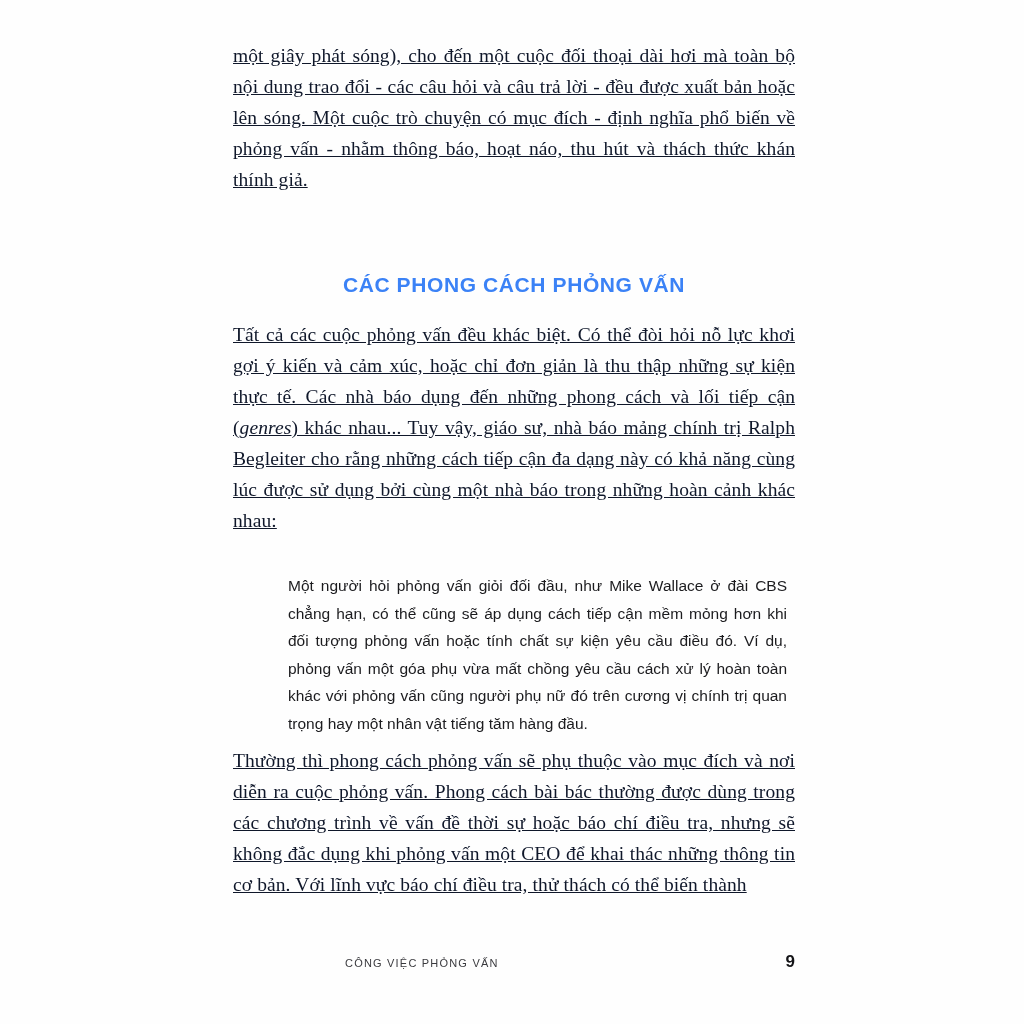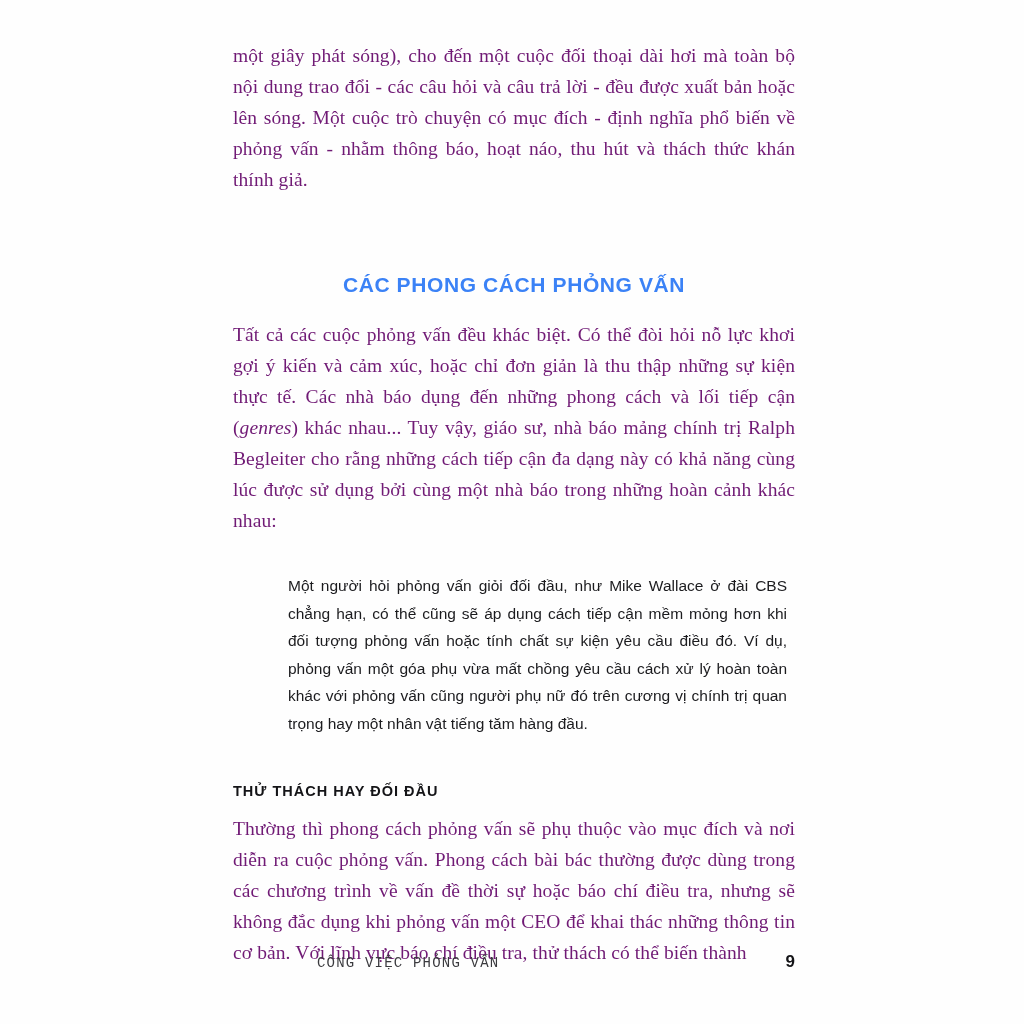--- a/index.html
+++ b/index.html
@@ -28,22 +28,23 @@
     left: 233px;
     top: 40px;
     width: 562px;
   }
   p.body-para {
     font-family: "Liberation Serif", serif;
     font-size: 19.5px;
     line-height: 31px;
     margin: 0;
     text-align: justify;
-    color: #701a75;
+    color: #0f172a;
     letter-spacing: 0.1px;
+    text-decoration: underline;
   }
   .intro-para {
     margin-bottom: 0;
   }
   h2.section-heading {
     font-family: "Liberation Sans", sans-serif;
     font-size: 21px;
     font-weight: bold;
     letter-spacing: 0.6px;
     text-align: center;
@@ -84,25 +85,25 @@
   .footer {
     position: absolute;
     left: 233px;
     top: 952px;
     width: 562px;
     display: flex;
     align-items: baseline;
     justify-content: space-between;
   }
   .footer-title {
-    font-family: Liberation Mono, monospace;
-    font-size: 14px;
+    font-family: Liberation Sans, sans-serif;
+    font-size: 11px;
     letter-spacing: 1.2px;
     color: #3a3a3e;
-    margin-left: 84px;
+    margin-left: 112px;
   }
   .footer-page {
     font-family: "Liberation Sans", sans-serif;
     font-size: 17px;
     font-weight: bold;
     color: #141417;
   }
   em.italic-term {
     font-style: italic;
   }
@@ -116,21 +117,20 @@
     <p class="body-para intro-para">một giây phát sóng), cho đến một cuộc đối thoại dài hơi mà toàn bộ nội dung trao đổi - các câu hỏi và câu trả lời - đều được xuất bản hoặc lên sóng. Một cuộc trò chuyện có mục đích - định nghĩa phổ biến về phỏng vấn - nhằm thông báo, hoạt náo, thu hút và thách thức khán thính giả.</p>
 
     <h2 class="section-heading">CÁC PHONG CÁCH PHỎNG VẤN</h2>
 
     <p class="body-para"><span>Tất cả các cuộc phỏng vấn đều khác biệt. Có thể đòi hỏi nỗ lực khơi gợi ý kiến và cảm xúc, hoặc chỉ đơn giản là thu thập những sự kiện thực tế. Các nhà báo dụng đến những phong cách và lối tiếp cận (</span><em class="italic-term">genres</em><span>) khác nhau... Tuy vậy, giáo sư, nhà báo mảng chính trị Ralph Begleiter cho rằng những cách tiếp cận đa dạng này có khả năng cùng lúc được sử dụng bởi cùng một nhà báo trong những hoàn cảnh khác nhau:</span></p>
 
     <div class="quote-block">
       <p>Một người hỏi phỏng vấn giỏi đối đầu, như Mike Wallace ở đài CBS chẳng hạn, có thể cũng sẽ áp dụng cách tiếp cận mềm mỏng hơn khi đối tượng phỏng vấn hoặc tính chất sự kiện yêu cầu điều đó. Ví dụ, phỏng vấn một góa phụ vừa mất chồng yêu cầu cách xử lý hoàn toàn khác với phỏng vấn cũng người phụ nữ đó trên cương vị chính trị quan trọng hay một nhân vật tiếng tăm hàng đầu.</p>
     </div>
 
-    <h3 class="sub-heading">THỬ THÁCH HAY ĐỐI ĐẦU</h3>
 
     <p class="body-para body-after-sub">Thường thì phong cách phỏng vấn sẽ phụ thuộc vào mục đích và nơi diễn ra cuộc phỏng vấn. Phong cách bài bác thường được dùng trong các chương trình về vấn đề thời sự hoặc báo chí điều tra, nhưng sẽ không đắc dụng khi phỏng vấn một CEO để khai thác những thông tin cơ bản. Với lĩnh vực báo chí điều tra, thử thách có thể biến thành</p>
 
   </div>
 
   <div class="footer">
     <div class="footer-title">CÔNG VIỆC PHỎNG VẤN</div>
     <div class="footer-page">9</div>
   </div>
 </div>

